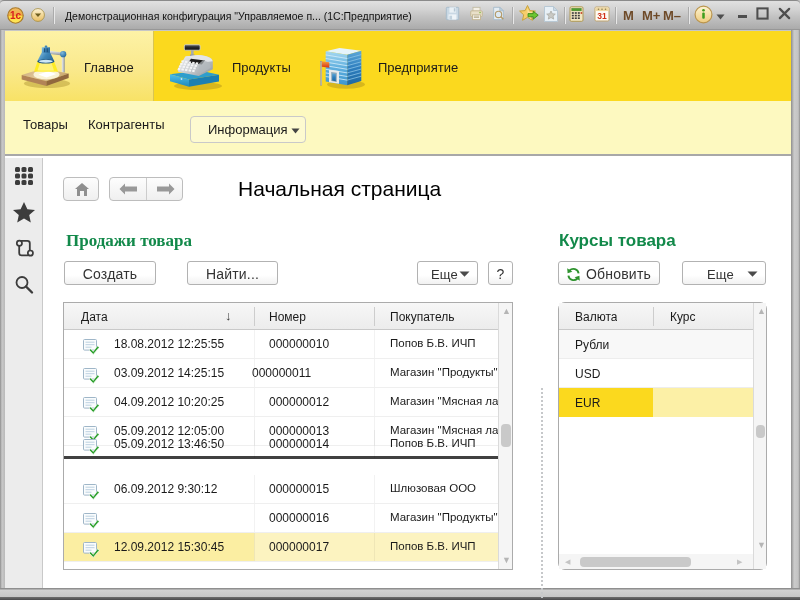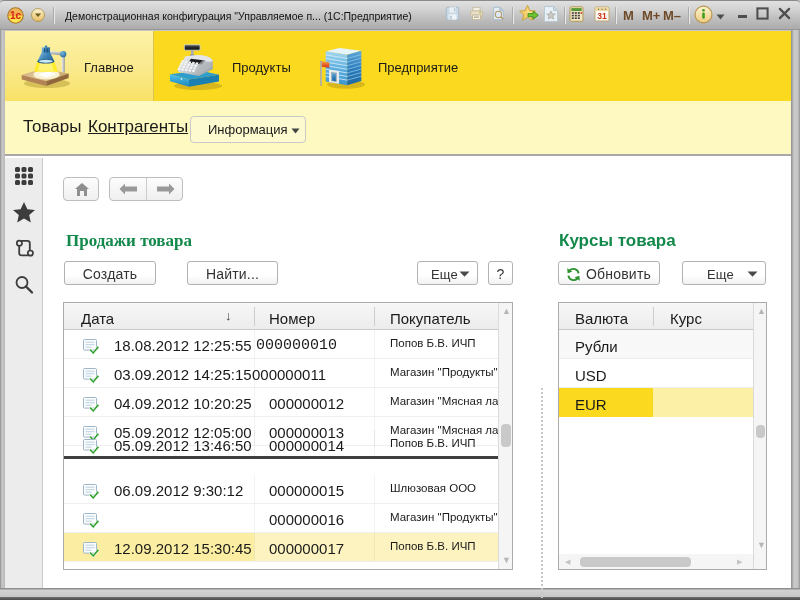--- a/index.html
+++ b/index.html
@@ -23,21 +23,21 @@
 
 
 #ribbon { left:5px; top:31px; width:786px; height:70px; background:#FBD91E; }
 #tab-active { left:0; top:0; width:149px; height:70px;
   background:linear-gradient(#FDF2A6, #FAE98C 55%, #F8E266);
   border-right:1px solid #D8C553; box-shadow:0 1px 0 #C9B44E; }
 .tablabel { font-size:13px; color:#1A1A1A; top:29px; }
 
 
 #subnav { left:5px; top:101px; width:786px; height:53px; background:#FDF9C0; }
-.navlink { top:16px; font-size:17px; color:#1A1A1A; }
+.navlink { top:16px; font-size:13px; color:#1A1A1A; }
 #infobtn { left:185px; top:15px; width:116px; height:27px; background:rgba(255,255,255,0.25); border:1px solid #C9C9C9; border-radius:4px; font-size:13px; color:#1A1A1A; text-align:left; padding:5px 0 0 17px; }
 #sepline { left:5px; top:154px; width:786px; height:2px; background:#A8A8A8; }
 
 
 #content { left:5px; top:156px; width:786px; height:432px; background:#FFF; }
 #sidebar { left:0; top:2px; width:38px; height:430px; background:#ECECEC; border-right:1px solid #C9C9C9; }
 .sideicon { left:0; width:38px; text-align:center; color:#3C3C3C; }
 
 
 .navbtn { top:21px; height:24px; border:1px solid #BDBDBD; border-radius:4px;
@@ -45,21 +45,21 @@
 #pagetitle { left:233px; top:21px; font-size:21px; color:#000; }
 
 
 .ptitle { font-size:17px; font-weight:bold; color:#12894A; }
 
 
 .btn { top:105px; height:24px; border:1px solid #B2B2B2; border-radius:3px; background:linear-gradient(#FFFFFF 60%, #F1F1F1);
   font-size:14px; letter-spacing:0.2px; color:#333; text-align:center; }
 .grid { border:1px solid #ABABAB; background:#FFF; }
 .ghead { background:linear-gradient(#F7F7F7,#ECECEC); color:#333; }
-.gcell { font-size:15px; color:#1A1A1A; white-space:nowrap; overflow:hidden; }
+.gcell { font-size:12px; color:#1A1A1A; white-space:nowrap; overflow:hidden; }
 
 
 .sbtrack { background:#F5F5F5; }
 .sbthumb { background:#C9C9C9; border-radius:4px; }
 .sbarr { color:#B5B5B5; font-size:9px; }
 
 
 #vdash { left:536px; top:232px; width:2px; height:352px;
   background:repeating-linear-gradient(#C6C8CA 0 2px, transparent 2px 4px); }
 </style>
@@ -346,21 +346,21 @@
     <path d="M22.2 35.4 L25.8 35.9 L25.8 43.2 L22.2 42.6 Z" fill="url(#bside)"></path>
 
     <rect x="10.4" y="23.2" width="1.4" height="24" fill="#D4D4D4" stroke="#8E8E8E" stroke-width="0.5"></rect>
     <path d="M11.8 23.2 L19.3 24.3 L19.3 29.8 L11.8 28.7 Z" fill="url(#flag)"></path>
   </svg>
   <div class="abs tablabel" style="left:373px;">Предприятие</div>
 </div>
 
 <div id="subnav" class="abs">
   <div class="abs navlink" style="left:18px;">Товары</div>
-  <div class="abs navlink" style="left:83px;text-decoration:underline;">Контрагенты</div>
+  <div class="abs navlink" style="left:83px;">Контрагенты</div>
   <div class="abs" id="infobtn">Информация
     <svg class="abs" style="left:100px; top:11px;" width="9" height="6" viewBox="0 0 9 6">
         <path d="M0.5 0.5 L8.5 0.5 L4.5 5.5 Z" fill="#444"></path>
       </svg>
   </div>
 </div>
 <div id="sepline" class="abs"></div>
 
 <div id="content" class="abs">
   <div id="sidebar" class="abs">
@@ -402,20 +402,21 @@
   </div>
   <div class="abs navbtn" style="left:104px; width:74px;">
     <div class="abs" style="left:36px; top:0; width:1px; height:22px; background:#CCC;"></div>
     <svg style="position:absolute;left:9px;top:5px;" width="19" height="12" viewBox="0 0 19 12">
         <path d="M6 0.5 L6 3.5 L18 3.5 L18 8.5 L6 8.5 L6 11.5 L0.5 6 Z" fill="#999"></path>
       </svg>
     <svg style="position:absolute;left:46px;top:5px;" width="19" height="12" viewBox="0 0 19 12">
         <path d="M13 0.5 L13 3.5 L1 3.5 L1 8.5 L13 8.5 L13 11.5 L18.5 6 Z" fill="#999"></path>
       </svg>
   </div>
+  <div id="pagetitle" class="abs">Начальная страница</div>
 
   <div class="abs ptitle" style="left:61px; top:75px;font-family:Liberation Serif, serif;">Продажи товара</div>
   <div class="abs btn" style="left:59px; width:92px; padding-top:4px;">Создать</div>
   <div class="abs btn" style="left:182px; width:91px; padding-top:4px;">Найти...</div>
   <div class="abs btn" style="left:412px; width:61px; padding-top:5px; text-align:left; padding-left:13px; font-size:13px;">Еще
     <svg class="abs" style="left:41px; top:9px;" width="11" height="6" viewBox="0 0 11 6">
         <path d="M0.5 0.5 L10.5 0.5 L5.5 5.8 Z" fill="#4A4A4A"></path>
       </svg>
   </div>
   <div class="abs btn" style="left:483px; width:25px; padding-top:4px;">?</div>
@@ -440,21 +441,21 @@
           <svg style="position:absolute;left:19px;top:9px;" width="17" height="16" viewBox="0 0 17 16">
             <rect x="0.5" y="0.5" width="13" height="10.6" rx="1" fill="#FAFCFD" stroke="#9FB6C8" stroke-width="1"></rect>
             <g stroke="#B4CCDE" stroke-width="0.9">
               <line x1="2.5" y1="3.2" x2="11.5" y2="3.2"></line>
               <line x1="2.5" y1="5.7" x2="11.5" y2="5.7"></line>
               <line x1="2.5" y1="8.2" x2="8.5" y2="8.2"></line>
             </g>
             <path d="M7.6 9.8 L10.2 12.4 L14.6 6.8 L16.2 8.4 L10.3 15.4 L6.2 11.2 Z" fill="#2EA12E" stroke="#FFF" stroke-width="0.7"></path>
           </svg>
           <div class="abs gcell" style="left:50px; top:6.5px;">18.08.2012 12:25:55</div>
-          <div class="abs gcell" style="left:192px; top:6.5px;font-family:Liberation Mono, monospace;">000000010</div>
+          <div class="abs gcell" style="left:205px; top:6.5px;">000000010</div>
           <div class="abs gcell" style="left:326px; top:7px; width:108px; font-size:11.5px;">Попов Б.В. ИЧП</div>
         </div>
         <div class="abs" style="left:0; top:29px; width:434px; height:29px; border-bottom:1px solid #EFEFEF;">
           <div class="abs" style="left:0;top:0;width:190px;height:28px;"></div>
           <div class="abs" style="left:190px;top:0;width:244px;height:28px;"></div>
           <div class="abs" style="left:190px;top:0;width:1px;height:28px;background:rgba(0,0,0,0.05);"></div>
           <div class="abs" style="left:310px;top:0;width:1px;height:28px;background:rgba(0,0,0,0.05);"></div>
           <svg style="position:absolute;left:19px;top:9px;" width="17" height="16" viewBox="0 0 17 16">
             <rect x="0.5" y="0.5" width="13" height="10.6" rx="1" fill="#FAFCFD" stroke="#9FB6C8" stroke-width="1"></rect>
             <g stroke="#B4CCDE" stroke-width="0.9">
@@ -595,21 +596,21 @@
       <path d="M1.2 1.2 L1.6 6.2 L6.4 4.8 Z" fill="#2E932E"></path>
       <path d="M13.8 13.8 L13.4 8.8 L8.6 10.2 Z" fill="#2E932E"></path>
     </svg>
   </div>
   <div class="abs btn" style="left:677px; width:84px; text-align:left; padding:5px 0 0 24px; font-size:13px;">Еще
     <svg class="abs" style="left:64px; top:9px;" width="11" height="6" viewBox="0 0 11 6">
         <path d="M0.5 0.5 L10.5 0.5 L5.5 5.8 Z" fill="#4A4A4A"></path>
       </svg>
   </div>
 
-  <div class="abs grid" style="left:553px; top:146px; width:209px; height:268px;">
+  <div class="abs grid" style="left:553px; top:146px; width:209px; height:268px;border-radius:7px;">
     <div class="abs ghead" style="left:0; top:0; width:194px; height:27px; border-bottom:1px solid #C9C9C9;">
       <div class="abs gcell" style="left:16px; top:7px;">Валюта</div>
       <div class="abs" style="left:94px; top:4px; width:1px; height:19px; background:#CDCDCD;"></div>
       <div class="abs gcell" style="left:111px; top:7px;">Курс</div>
     </div>
     <div class="abs" style="left:0; top:27px; width:194px; height:29px; background:#F8F8F8; border-bottom:1px solid #EDEDED;">
       <div class="abs gcell" style="left:16px; top:8px;">Рубли</div>
     </div>
     <div class="abs" style="left:0; top:56px; width:194px; height:29px; background:#FFF; border-bottom:1px solid #EDEDED;">
       <div class="abs gcell" style="left:16px; top:8px;">USD</div>

